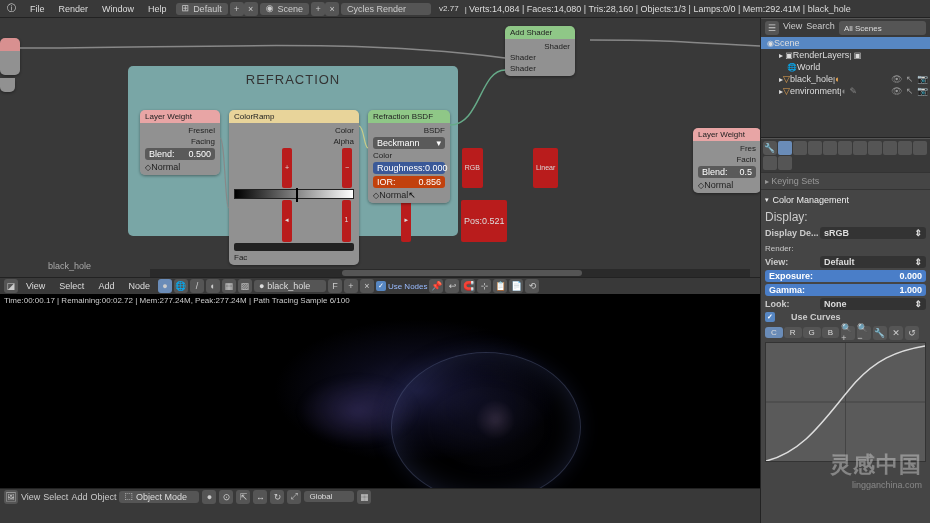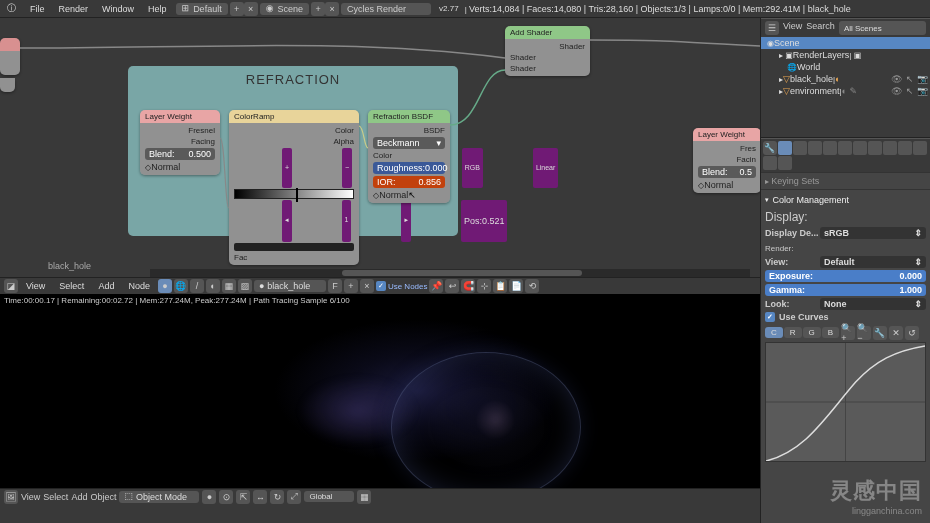--- a/index.html
+++ b/index.html
@@ -16,21 +16,21 @@
 .node-header { border-radius: 5px 5px 0 0; padding: 2px 5px; color: #222; font-size: 8px; }
 .node-body { background: #919191; border-radius: 0 0 5px 5px; padding: 2px 0; }
 .node-row { padding: 1px 5px; display: flex; align-items: center; justify-content: space-between; color: #222; font-size: 8px; }
 .node-row.left { justify-content: flex-start; }
 .node-row.right { justify-content: flex-end; }
 .slider { background: #5a5a5a; border-radius: 3px; padding: 1px 4px; color: #fff; font-size: 7px; display: flex; justify-content: space-between; width: 100%; }
 .slider.blue { background: #3b5998; }
 .slider.bluesel { background: #c2410c; color: #fff; }
 .cramp-grad { height: 10px; background: linear-gradient(to right, #000, #fff); border: 1px solid #222; margin: 1px 5px; position: relative; }
 .cramp-pick { display: flex; gap: 2px; margin: 1px 5px; }
-.cramp-btn { background: #701a75; border-radius: 2px; padding: 16px 3px; color: #ddd; font-size: 7px; margin-left: 48px; }
+.cramp-btn { background: #b91c1c; border-radius: 2px; padding: 16px 3px; color: #ddd; font-size: 7px; margin-left: 48px; }
 .node-toolbar { height: 18px; background: #393939; border-top: 1px solid #222; display: flex; align-items: center; gap: 2px; padding: 0 4px; }
 .node-toolbar .menu-item { padding: 0 6px; color: #ddd; cursor: pointer; font-size: 9px; }
 .btn-sm { background: #555; border-radius: 3px; padding: 1px 5px; font-size: 8px; color: #ddd; display: flex; align-items: center; gap: 3px; }
 .btn-icon { width: 14px; height: 14px; background: #555; border-radius: 3px; display: flex; align-items: center; justify-content: center; }
 .render-area { height: 200px; background: #000; position: relative; overflow: hidden; }
 .render-stats { position: absolute; top: 2px; left: 4px; color: #ccc; font-size: 8px; z-index: 5; }
 .view3d-toolbar { height: 18px; background: #393939; border-top: 1px solid #222; display: flex; align-items: center; padding: 0 4px; gap: 3px; }
 .right-panel { position: absolute; right: 0; top: 18px; width: 170px; bottom: 0; background: #454545; border-left: 1px solid #222; display: flex; flex-direction: column; }
 .outliner { background: #3a3a3a; border-bottom: 1px solid #222; }
 .outliner-header { display: flex; background: #393939; padding: 2px 4px; gap: 4px; border-top: 1px solid #555; }
@@ -55,21 +55,21 @@
 .curve-tab.active { background: #6a8cb8; }
 .curve-canvas { height: 120px; background: #5a5a5a; margin: 2px 0; position: relative; border: 1px solid #333; }
 .glyph { font-size: 9px; line-height: 1; }
 .checkbox { width:10px; height:10px; background:#5787c3; border-radius:2px; display:inline-flex; align-items:center; justify-content:center; color:#fff; font-size:7px; }
 svg.link { position: absolute; pointer-events: none; }
 .space-bg { position: absolute; inset: 0; background: radial-gradient(ellipse 180px 90px at 45% 50%, #1a1a3a 0%, #0a0a18 40%, #000 80%); }
 .blackhole { position: absolute; left: 42%; top: 30%; width: 190px; height: 150px; border-radius: 50%; border: 1px solid rgba(80,90,130,.5); box-shadow: inset 0 0 30px rgba(60,70,120,.4), 0 0 20px rgba(40,50,100,.3); background: radial-gradient(circle at 55% 45%, rgba(120,100,140,.3) 2%, rgba(30,30,60,.2) 15%, transparent 50%); }
 .nebula { position: absolute; left: 32%; top: 42%; width: 120px; height: 70px; background: radial-gradient(ellipse, rgba(70,60,120,.5), transparent 70%); filter: blur(3px); }
 .hscroll { position: absolute; left: 150px; right: 180px; bottom: 0; height: 8px; background: #2a2a2a; }
 .hscroll .thumb { position: absolute; left: 32%; width: 40%; top: 1px; height: 6px; background: #555; border-radius: 3px; }
-.watermark { position: absolute; right: 8px; bottom: 7px; color: rgba(255,255,255,.35); font-size: 11px; text-align: right; pointer-events: none; z-index: 20; }
+.watermark { position: absolute; right: 8px; bottom: 33px; color: rgba(255,255,255,.35); font-size: 11px; text-align: right; pointer-events: none; z-index: 20; }
 .watermark .big { font-size: 22px; font-weight: bold; letter-spacing: 1px; }
 </style>
 </head>
 <body>
 
 <div class="topbar">
   <span class="menu-item">ⓘ</span>
   <span class="menu-item">File</span>
   <span class="menu-item">Render</span>
   <span class="menu-item">Window</span>
@@ -99,21 +99,21 @@
 <div class="main-area">
 
   <div class="node" style="left:0; top:20px; width:20px;">
     <div class="node-header" style="background:#d89090;">&nbsp;</div>
     <div class="node-body" style="height:24px;"></div>
   </div>
   <div class="node" style="left:0; top:60px; width:15px;">
     <div class="node-body" style="height:14px;"></div>
   </div>
 
-  <div class="node" style="left:505px; top:8px; width:85px;">
+  <div class="node" style="left:505px; top:8px; width:70px;">
     <div class="node-header" style="background:#8fc787;">Add Shader</div>
     <div class="node-body">
       <div class="node-row right">Shader</div>
       <div class="node-row left">Shader</div>
       <div class="node-row left">Shader</div>
     </div>
   </div>
 
   <div class="frame-node">
     <div class="frame-title">REFRACTION</div>
@@ -358,21 +358,21 @@
               <span>1.000</span>
             </div>
           </div>
       <div class="prop-row">
             <span class="prop-label">Look:</span>
             <div class="prop-field">
               <span>None</span>
               <span>⇕</span>
             </div>
           </div>
-      <div class="prop-row" style="gap:4px">
+      <div class="prop-row" style="gap:16px">
             <span class="checkbox">✓</span>
             <span>Use Curves</span>
           </div>
       <div style="display:flex;align-items:center;gap:2px;margin-top:2px">
         <div class="curve-tabs">
           <span class="curve-tab active">C</span>
           <span class="curve-tab">R</span>
           <span class="curve-tab">G</span>
           <span class="curve-tab">B</span>
         </div>

